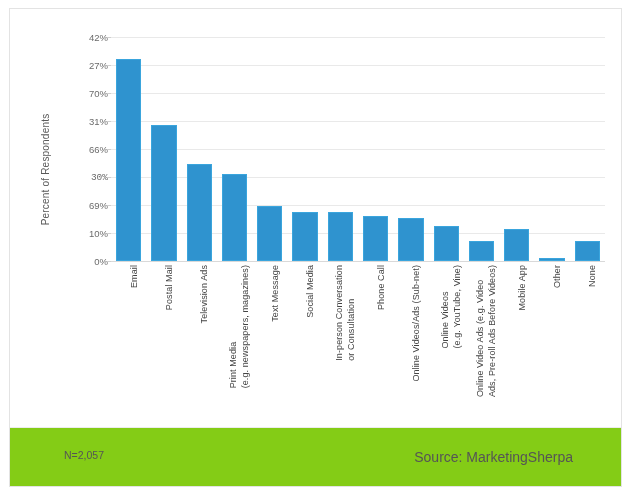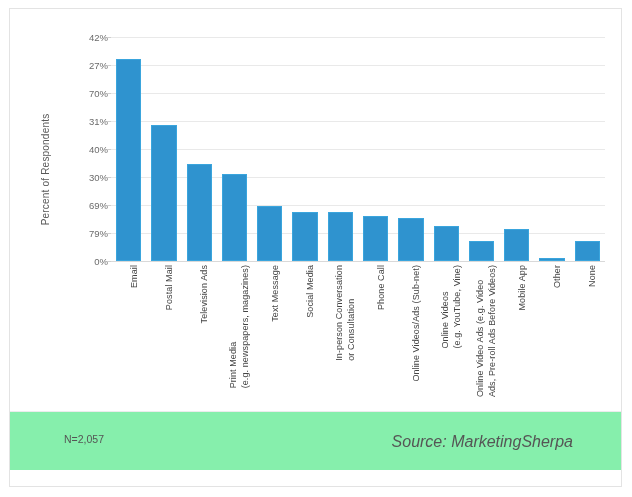--- a/index.html
+++ b/index.html
@@ -143,59 +143,58 @@
   }
   .x-label.two-line {
     margin-left: -6px;
   }
 
   
   #footer {
     position: absolute;
     left: 0;
     right: 0;
-    bottom: 16px;
+    bottom: 0;
     height: 58px;
     border-top: 1px solid #ececec;
-    background: #86efac;
+    background: #84cc16;
   }
   #footer-n {
     position: absolute;
     left: 54px;
     top: 21px;
     font-size: 10.5px;
     color: #555555;
   }
   #footer-source {
     position: absolute;
     right: 48px;
     top: 21px;
-    font-size: 16px;
+    font-size: 14px;
     color: #555555;
-    font-style: italic;
   }
 </style>
 </head>
 <body>
 
 <div id="chart-card">
 
   <div id="plot-region">
 
     <div id="y-axis-title">Percent of Respondents</div>
 
     <div id="y-ticks">
         <div class="y-tick" style="top: 0%;">42%</div>
         <div class="y-tick" style="top: 12.5%;">27%</div>
         <div class="y-tick" style="top: 25%;">70%</div>
         <div class="y-tick" style="top: 37.5%;">31%</div>
-        <div class="y-tick" style="top: 50%;">40%</div>
-        <div class="y-tick" style="top: 62.5%;">30%</div>
+        <div class="y-tick" style="top: 50%;">66%</div>
+        <div class="y-tick" style="top: 62.5%; font-family: Liberation Mono, monospace;">30%</div>
         <div class="y-tick" style="top: 75%;">69%</div>
-        <div class="y-tick" style="top: 87.5%;">79%</div>
+        <div class="y-tick" style="top: 87.5%;">10%</div>
         <div class="y-tick" style="top: 100%;">0%</div>
       </div>
 
     <div id="grid">
         <div class="gridline" style="top: 0%;"></div>
         <div class="tick-mark" style="top: 0%;"></div>
         <div class="gridline" style="top: 12.5%;"></div>
         <div class="tick-mark" style="top: 12.5%;"></div>
         <div class="gridline" style="top: 25%;"></div>
         <div class="tick-mark" style="top: 25%;"></div>

